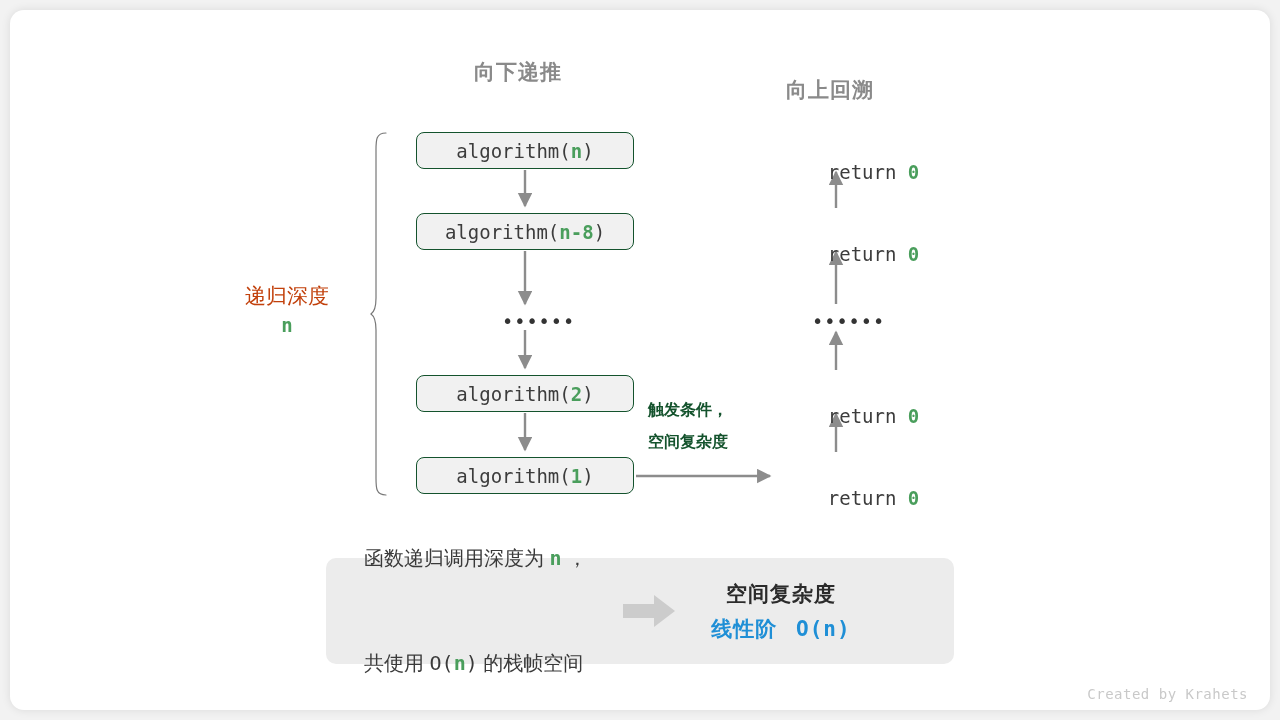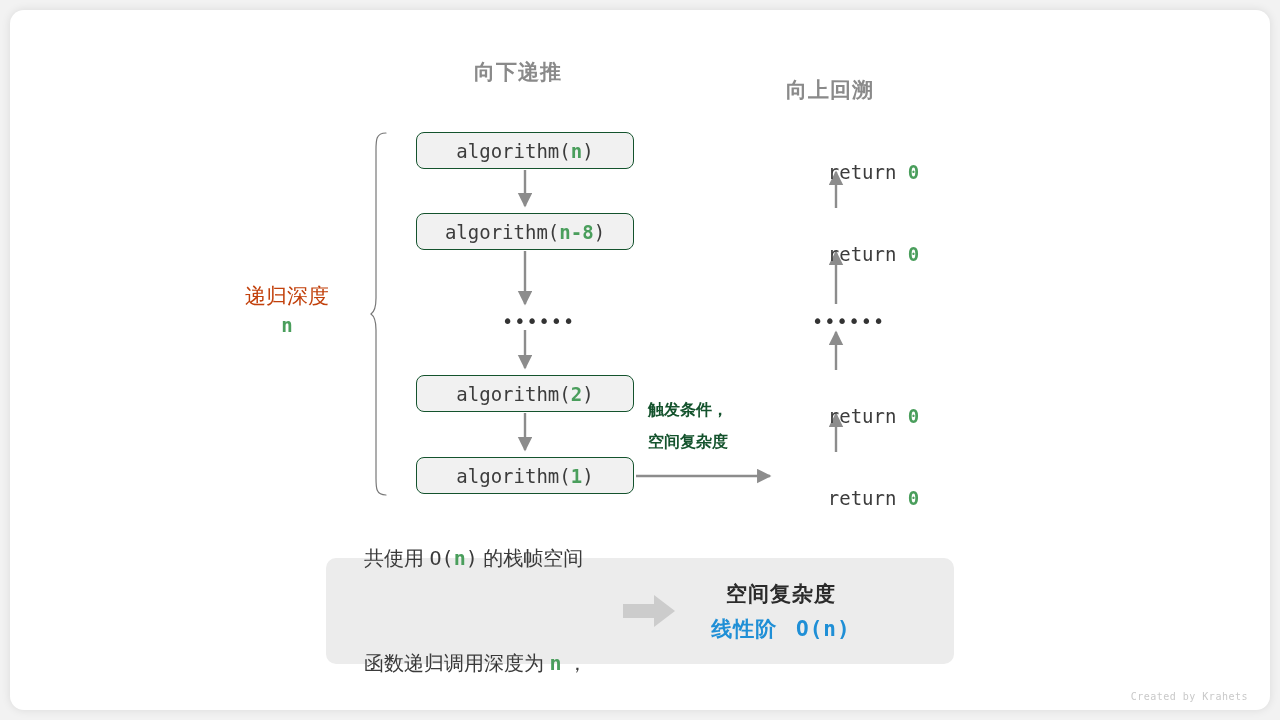--- a/index.html
+++ b/index.html
@@ -188,21 +188,21 @@
     font-family: "DejaVu Sans Mono","Liberation Mono",monospace;
     margin-left: 12px;
   }
 
   
   #footer {
     position: absolute;
     right: 32px;
     bottom: 18px;
     font-family: "DejaVu Sans Mono", "Liberation Mono", monospace;
-    font-size: 10px;
+    font-size: 14px;
     color: #c9c9c9;
     letter-spacing: 0.5px;
     white-space: nowrap;
   }
 </style>
 </head>
 <body>
 
 <div id="canvas">
   <div id="card"></div>
@@ -280,22 +280,22 @@
     <span>return </span><span class="val">0</span>
   </div>
 
   <div id="term-note">
     <div>触发条件，</div>
     <div>空间复杂度</div>
   </div>
 
   <div id="summary">
     <div id="summary-left">
+      <div><span>函数递归调用深度为 </span><span class="hl">n</span><span> ，</span></div>
       <div><span>共使用 </span><span class="mono">O(</span><span class="hl">n</span><span class="mono">)</span><span> 的栈帧空间</span></div>
-      <div><span>函数递归调用深度为 </span><span class="hl">n</span><span> ，</span></div>
     </div>
 
     <svg id="summary-arrow" viewBox="0 0 54 36" xmlns="http://www.w3.org/2000/svg">
       <path d="M0 11 L31 11 L31 2 L52 18 L31 34 L31 25 L0 25 Z" fill="#cccccc"></path>
     </svg>
 
     <div id="summary-right">
       <span class="title">空间复杂度</span>
       <span class="value"><span>线性阶 </span><span class="mono">O(n)</span></span>
     </div>

